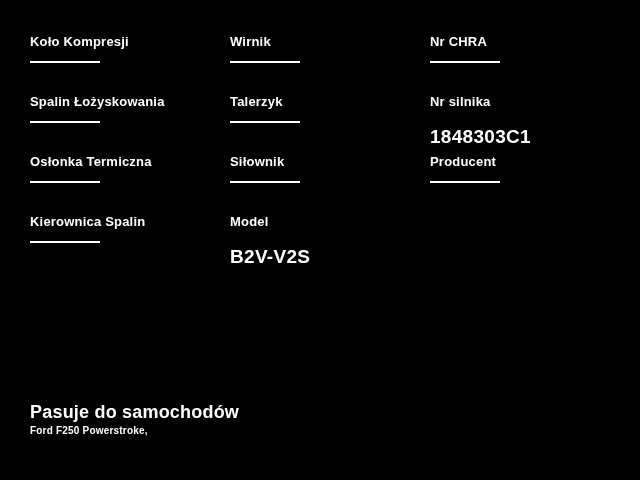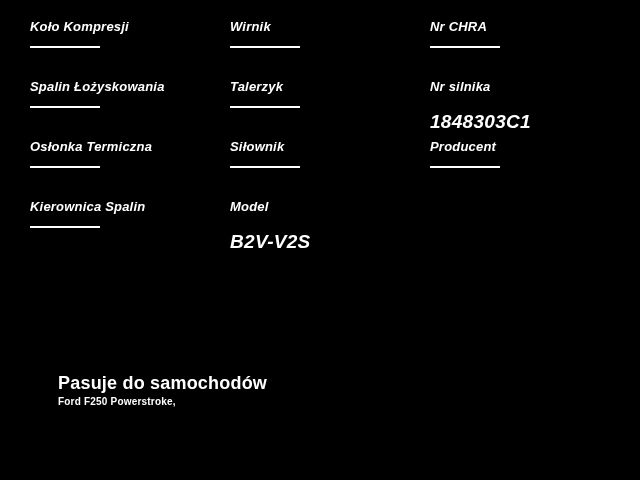--- a/index.html
+++ b/index.html
@@ -10,26 +10,25 @@
     width: 640px;
     height: 480px;
     background: #000000;
     color: #ffffff;
     font-family: "Liberation Sans", sans-serif;
     position: relative;
     overflow: hidden;
   }
   .spec-grid {
     position: absolute;
-    top: 20px;
+    top: 35px;
     left: 30px;
     display: grid;
     grid-template-columns: 200px 200px 180px;
     grid-auto-rows: 60px;
-    font-style: italic;
   }
   .cell { position: relative; }
   .field-label {
     display: block;
     font-size: 13px;
     line-height: 14px;
     font-weight: 700;
     letter-spacing: 0.2px;
     white-space: nowrap;
   }
@@ -44,22 +43,21 @@
     font-size: 19px;
     line-height: 20px;
     font-weight: 700;
     margin-top: 18px;
     letter-spacing: 0.3px;
     white-space: nowrap;
   }
   .fitment {
     position: absolute;
     left: 30px;
-    top: 373px;
-    margin-left: 28px;
+    top: 402px;
   }
   .fitment-heading {
     display: block;
     font-size: 18px;
     line-height: 20px;
     font-weight: 700;
     letter-spacing: 0.2px;
   }
   .fitment-vehicles {
     display: block;

